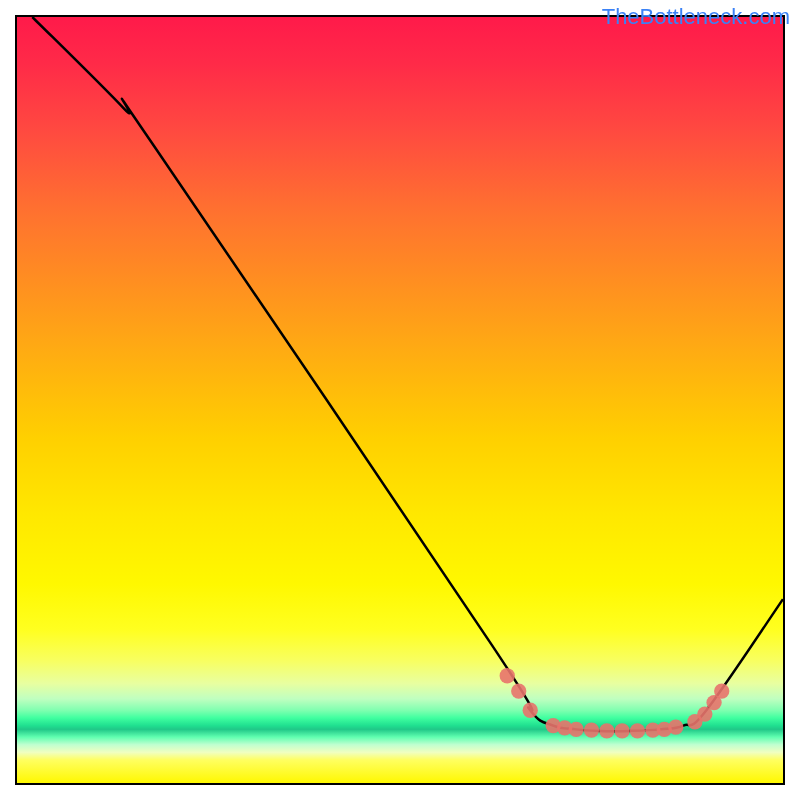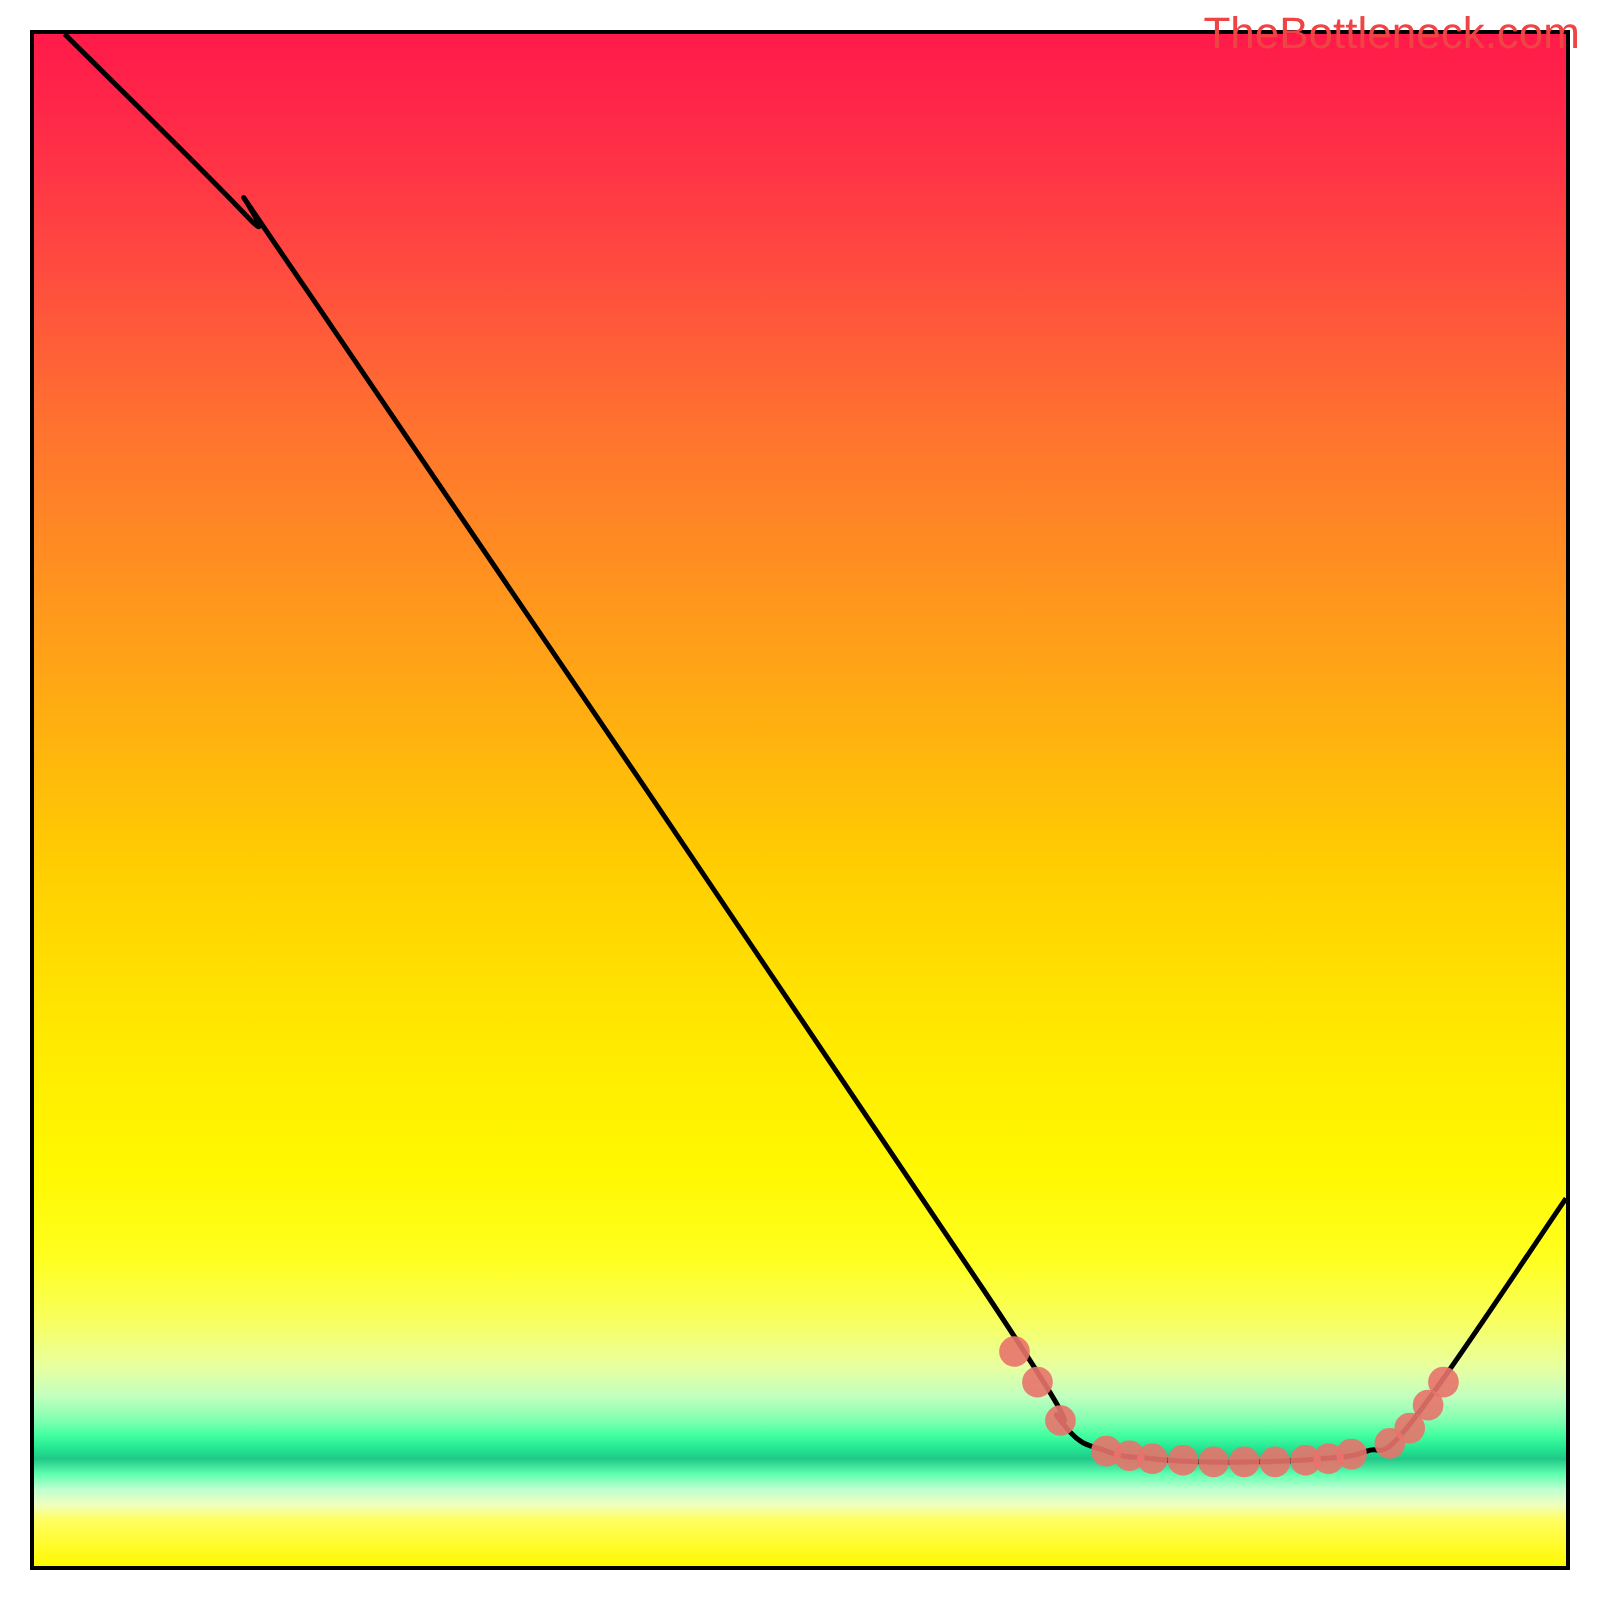--- a/index.html
+++ b/index.html
@@ -9,21 +9,21 @@
     height: 800px;
     background: #ffffff;
     font-family: Arial, sans-serif;
     position: relative;
   }
   .watermark {
     position: absolute;
     top: 4px;
     right: 10px;
     font-size: 22px;
-    color: #ef4444;
+    color: #3b82f6;
     font-weight: normal;
     z-index: 10;
   }
   .chart-container {
     position: absolute;
     left: 15px;
     top: 15px;
     width: 770px;
     height: 770px;
     border: 2px solid #000000;

